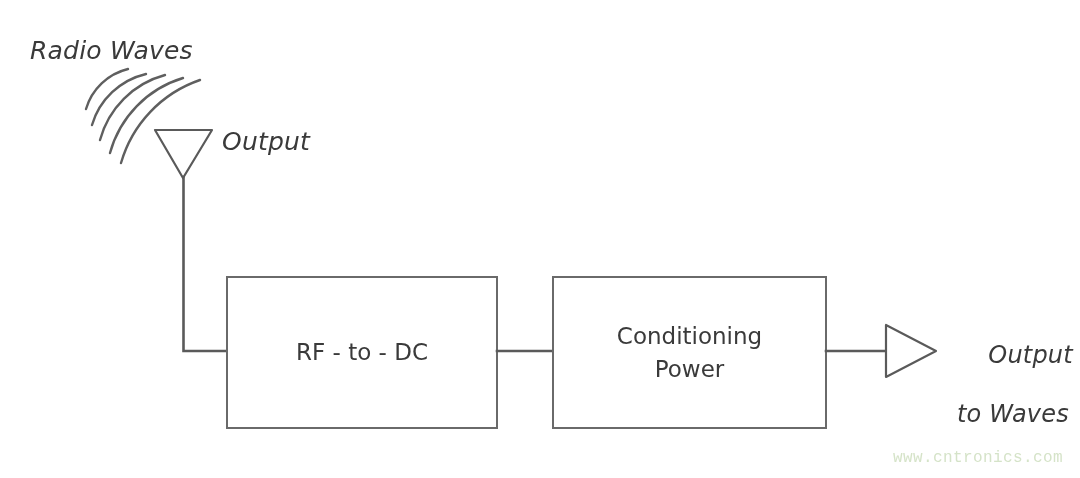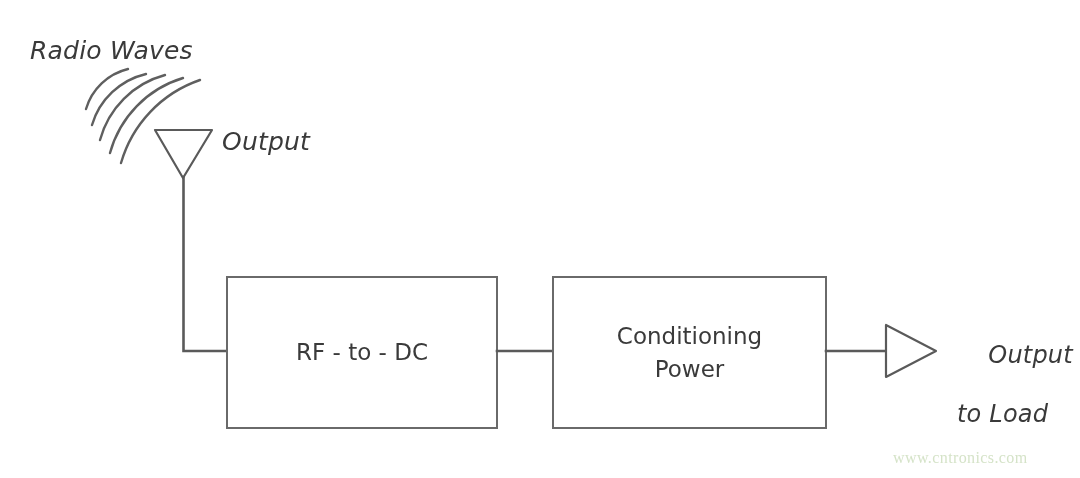--- a/index.html
+++ b/index.html
@@ -92,21 +92,21 @@
   }
   #label-output-to-load .line2 { display: block; }
 
   #watermark {
     position: absolute;
     left: 893px;
     top: 449px;
     font-size: 16px;
     color: #d5e3c8;
     letter-spacing: 0.4px;
-    font-family: Liberation Serif, serif;
+    font-family: Liberation Mono, monospace;
   }
 </style>
 </head>
 <body>
 
 <div id="diagram-root" style="background: rgb(255, 255, 255);">
 
   <svg id="diagram-svg" viewBox="0 0 1080 478" xmlns="http://www.w3.org/2000/svg">
 
     <g fill="none" stroke="#5f5f5f" stroke-linecap="round">
@@ -144,18 +144,18 @@
     <span data-bind="diagram.blocks.0.line1">RF - to - DC</span>
   </div>
 
   <div class="block-text" id="block-label-power">
     <span data-bind="diagram.blocks.1.line2">Conditioning</span>
     <span data-bind="diagram.blocks.1.line1">Power</span>
   </div>
 
   <div class="lbl" id="label-output-to-load">
     <span class="line1" data-bind="diagram.labels.output_line1">Output</span>
-    <span class="line2" data-bind="diagram.labels.output_line2">to Load</span>
+    <span class="line2" data-bind="diagram.labels.output_line2">to Waves</span>
   </div>
 
   <div id="watermark" data-bind="watermark.text" style="color: rgb(213, 227, 200);">www.cntronics.com</div>
 
 </div>
 
 </body></html>

